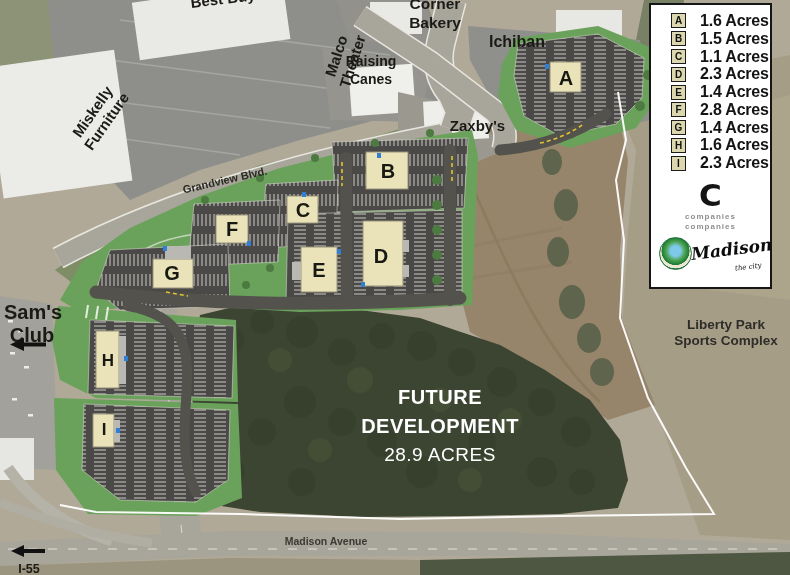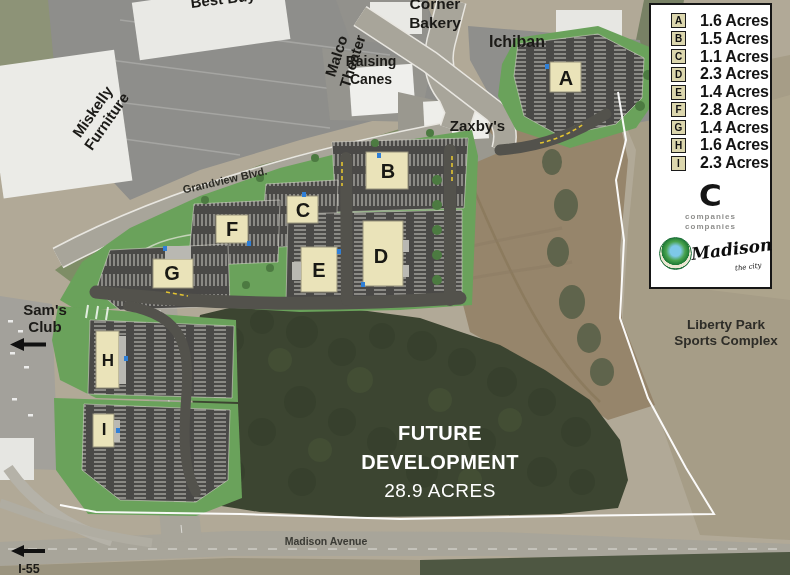--- a/index.html
+++ b/index.html
@@ -309,21 +309,21 @@
   <div>Raising</div>
   <div>Canes</div>
 </div>
 
 <div class="lbl" style="left:472px;top:33px;width:90px;font-size:16px;">Ichiban</div>
 
 <div class="lbl" style="left:435px;top:118px;width:85px;font-size:15px;">Zaxby's</div>
 
 <div class="lbl rot" style="left:180px;top:174px;width:90px;font-size:11px;color:#2a2a24;transform:rotate(-13deg);">Grandview Blvd.</div>
 
-<div class="lbl" style="left:17px;top:301px;width:56px;font-size:15px;line-height:1.15;">
+<div class="lbl" style="left:4px;top:301px;width:56px;font-size:20px;line-height:1.15;">
   <div>Sam's</div>
   <div>Club</div>
 </div>
 <div class="arrow" style="left:10px;top:338px;">
   <svg width="36" height="13">
         <path d="M36 4.5 L14 4.5 L14 0 L0 6.5 L14 13 L14 8.5 L36 8.5 Z" fill="#111111"></path>
       </svg>
 </div>
 
 <div class="lbl" style="left:0px;top:514px;width:58px;font-size:12.5px;font-weight:600;line-height:1.15;margin-top:48px;">
@@ -336,21 +336,21 @@
       </svg>
 </div>
 
 <div class="lbl" style="left:280px;top:536px;width:92px;font-size:10.5px;color:#3b3b35;">Madison Avenue</div>
 
 <div class="lbl" style="left:652px;top:317px;width:148px;font-size:13.5px;color:#2e2d28;line-height:1.2;">
   <div>Liberty Park</div>
   <div>Sports Complex</div>
 </div>
 
-<div class="lbl white" style="left:335px;top:383px;width:210px;font-size:20px;line-height:1.45;letter-spacing:0.5px;margin-top:36px;">
+<div class="lbl white" style="left:335px;top:383px;width:210px;font-size:20px;line-height:1.45;letter-spacing:0.5px;">
   <div>FUTURE</div>
   <div>DEVELOPMENT</div>
   <div style="font-weight:400;font-size:19px;">28.9 ACRES</div>
 </div>
 
 <div class="bletter" style="left:566px;top:78px;">A</div>
 <div class="bletter" style="left:388px;top:171px;">B</div>
 <div class="bletter" style="left:303px;top:210px;">C</div>
 <div class="bletter" style="left:381px;top:256px;">D</div>
 <div class="bletter" style="left:319px;top:270px;">E</div>

